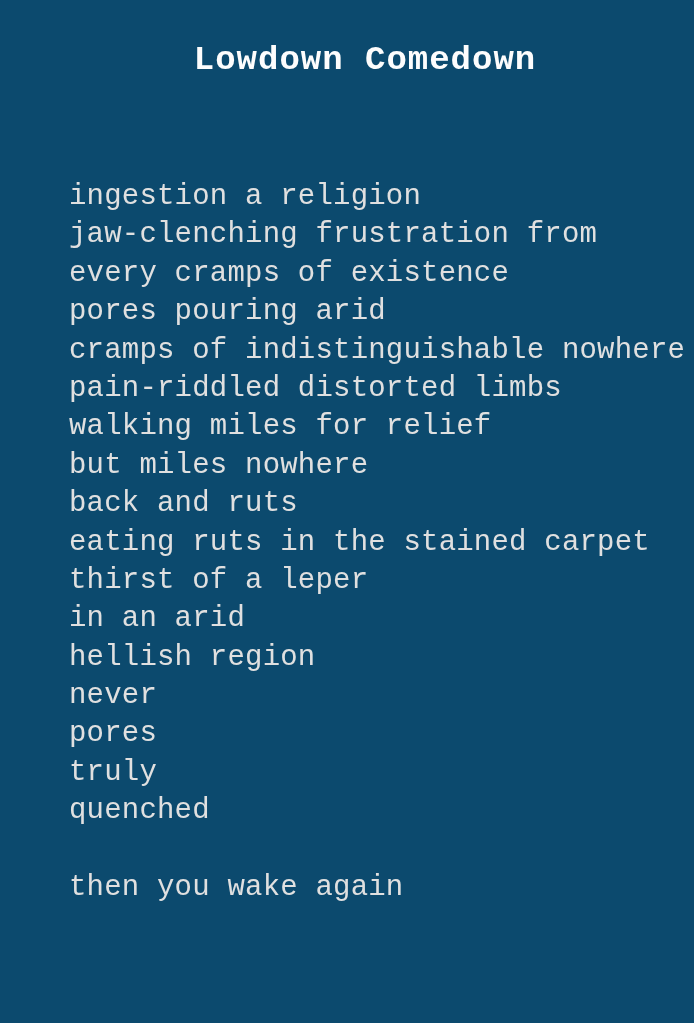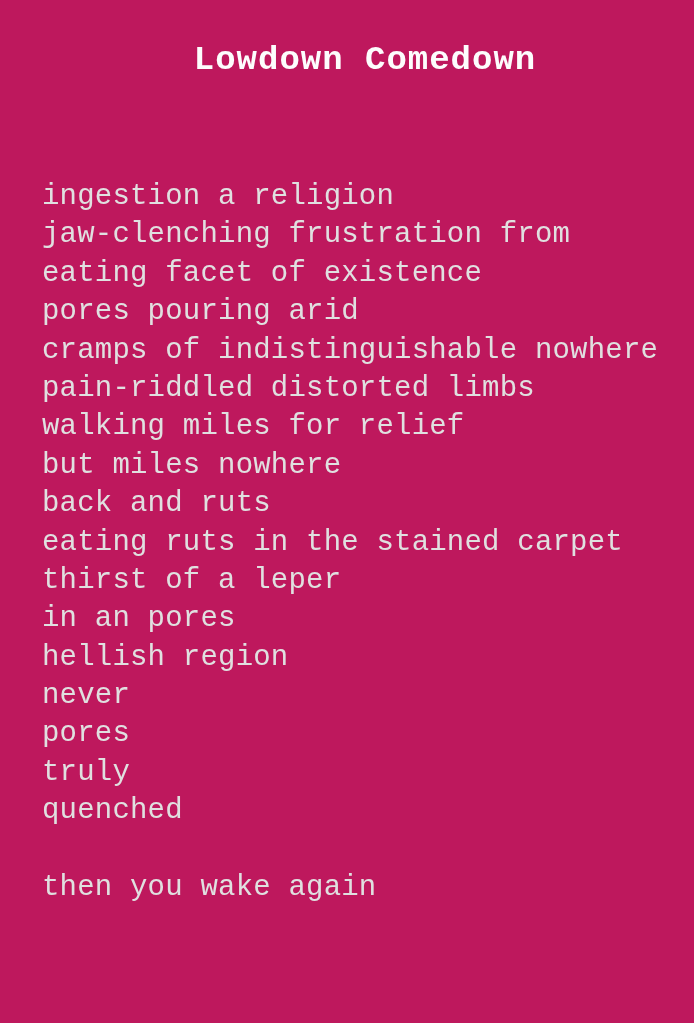--- a/index.html
+++ b/index.html
@@ -4,67 +4,67 @@
 <style>
   html, body {
     margin: 0;
     padding: 0;
     background: #000000;
   }
   .page {
     position: relative;
     width: 694px;
     height: 1023px;
-    background: #be185d;
+    background: #0c4a6e;
     overflow: hidden;
     font-family: "Liberation Mono", "DejaVu Sans Mono", monospace;
   }
   .poem-title {
     margin: 0;
     padding-top: 38px;
     text-align: center;
     transform: translateX(18px);
     font-size: 34px;
     line-height: 44px;
     font-weight: bold;
     letter-spacing: 1px;
     color: #fdfdfd;
     white-space: pre;
   }
   .poem-body {
     margin-top: 96px;
-    padding-left: 42px;
+    padding-left: 69px;
   }
   .poem-line {
     height: 38.4px;
     line-height: 38.4px;
     font-size: 29px;
     color: #e0e0e0;
     white-space: pre;
     letter-spacing: 0.2px;
   }
 </style>
 </head>
 <body>
 
 <div class="page">
   <h1 class="poem-title">Lowdown Comedown</h1>
   <div class="poem-body">
     <div class="poem-line">ingestion a religion</div>
     <div class="poem-line">jaw-clenching frustration from</div>
-    <div class="poem-line">eating facet of existence</div>
+    <div class="poem-line">every cramps of existence</div>
     <div class="poem-line">pores pouring arid</div>
     <div class="poem-line">cramps of indistinguishable nowhere</div>
     <div class="poem-line">pain-riddled distorted limbs</div>
     <div class="poem-line">walking miles for relief</div>
     <div class="poem-line">but miles nowhere</div>
     <div class="poem-line">back and ruts</div>
     <div class="poem-line">eating ruts in the stained carpet</div>
     <div class="poem-line">thirst of a leper</div>
-    <div class="poem-line">in an pores</div>
+    <div class="poem-line">in an arid</div>
     <div class="poem-line">hellish region</div>
     <div class="poem-line">never</div>
     <div class="poem-line">pores</div>
     <div class="poem-line">truly</div>
     <div class="poem-line">quenched</div>
     <div class="poem-line"></div>
     <div class="poem-line">then you wake again</div>
   </div>
 </div>
 

